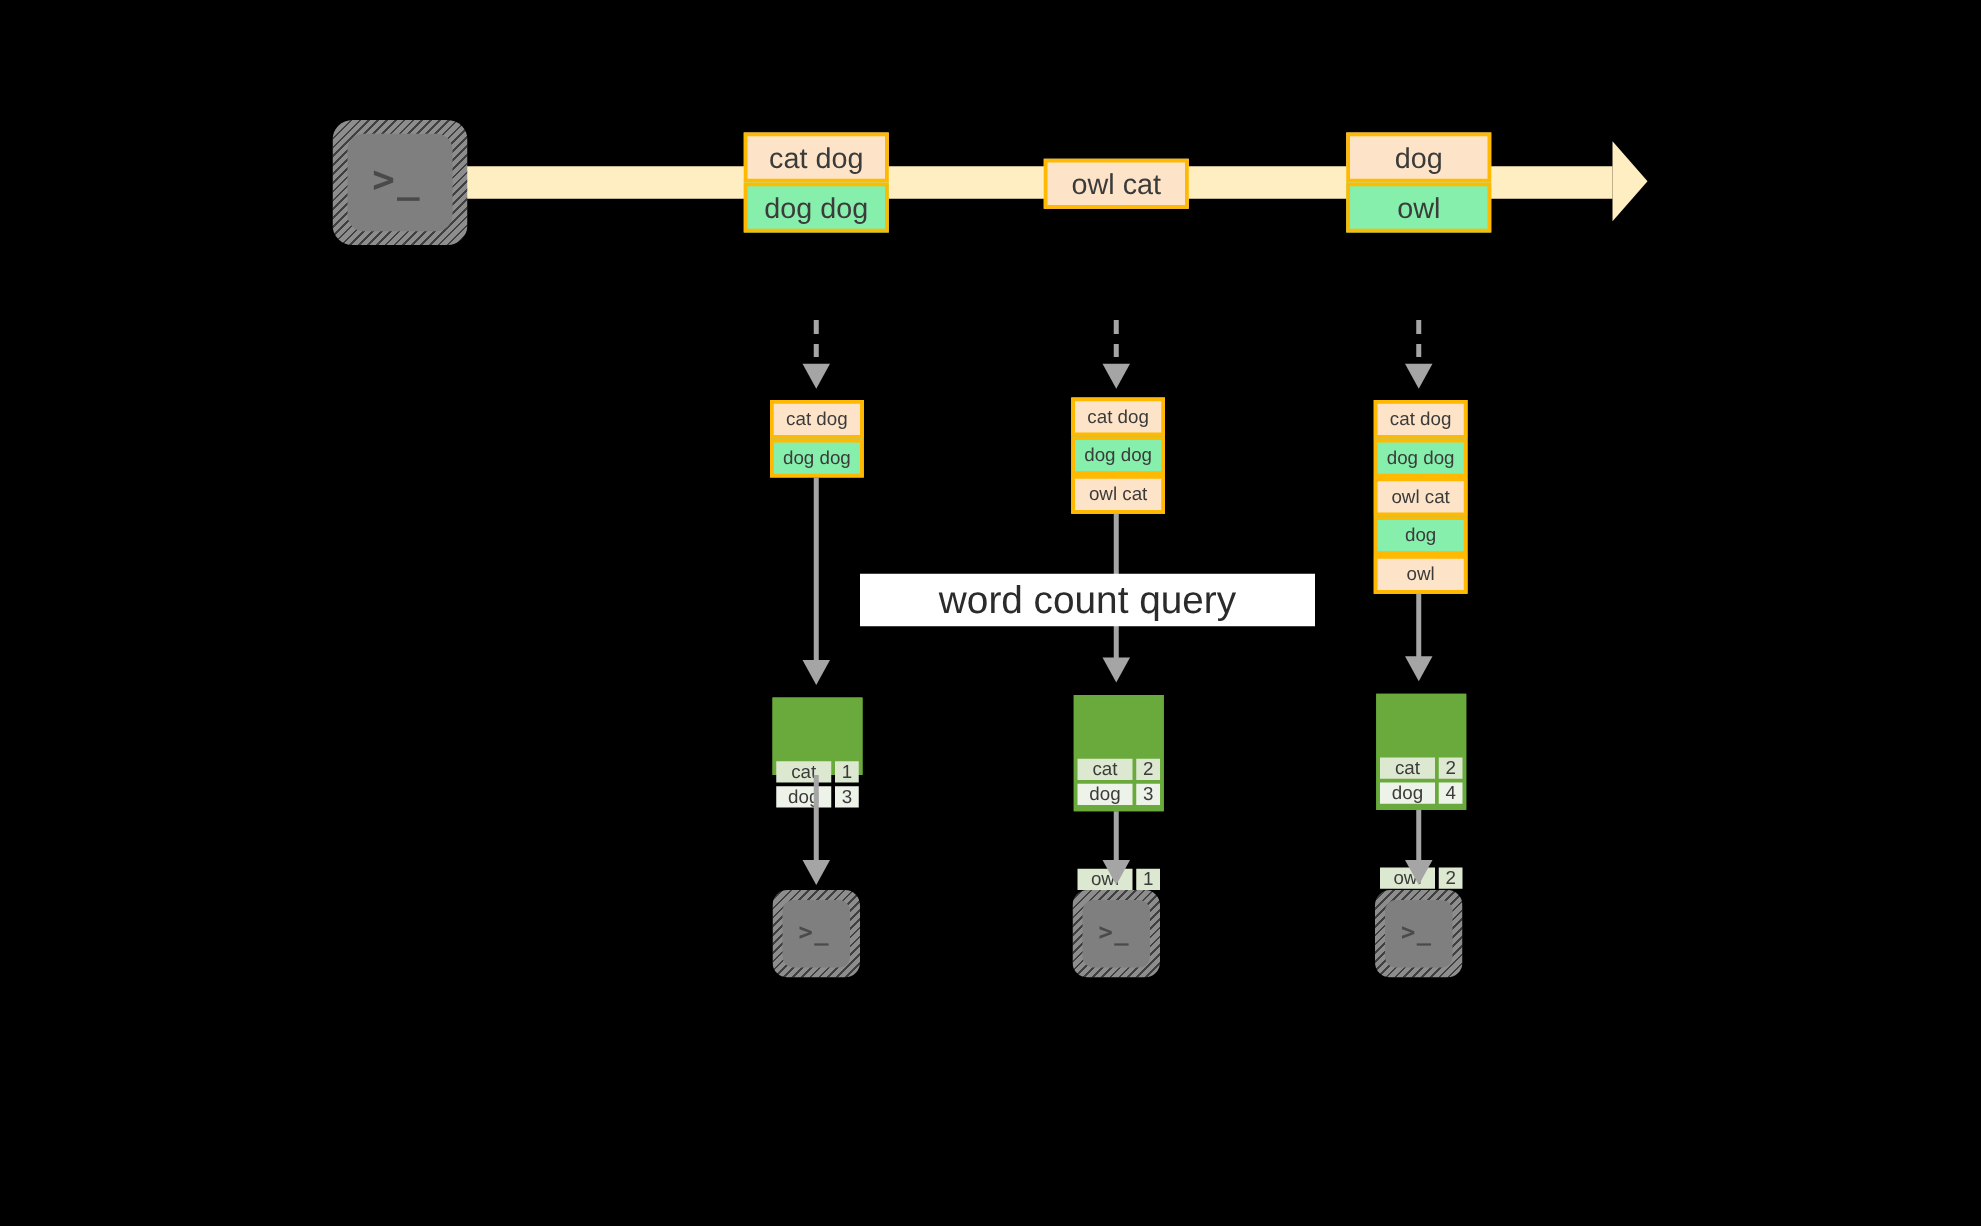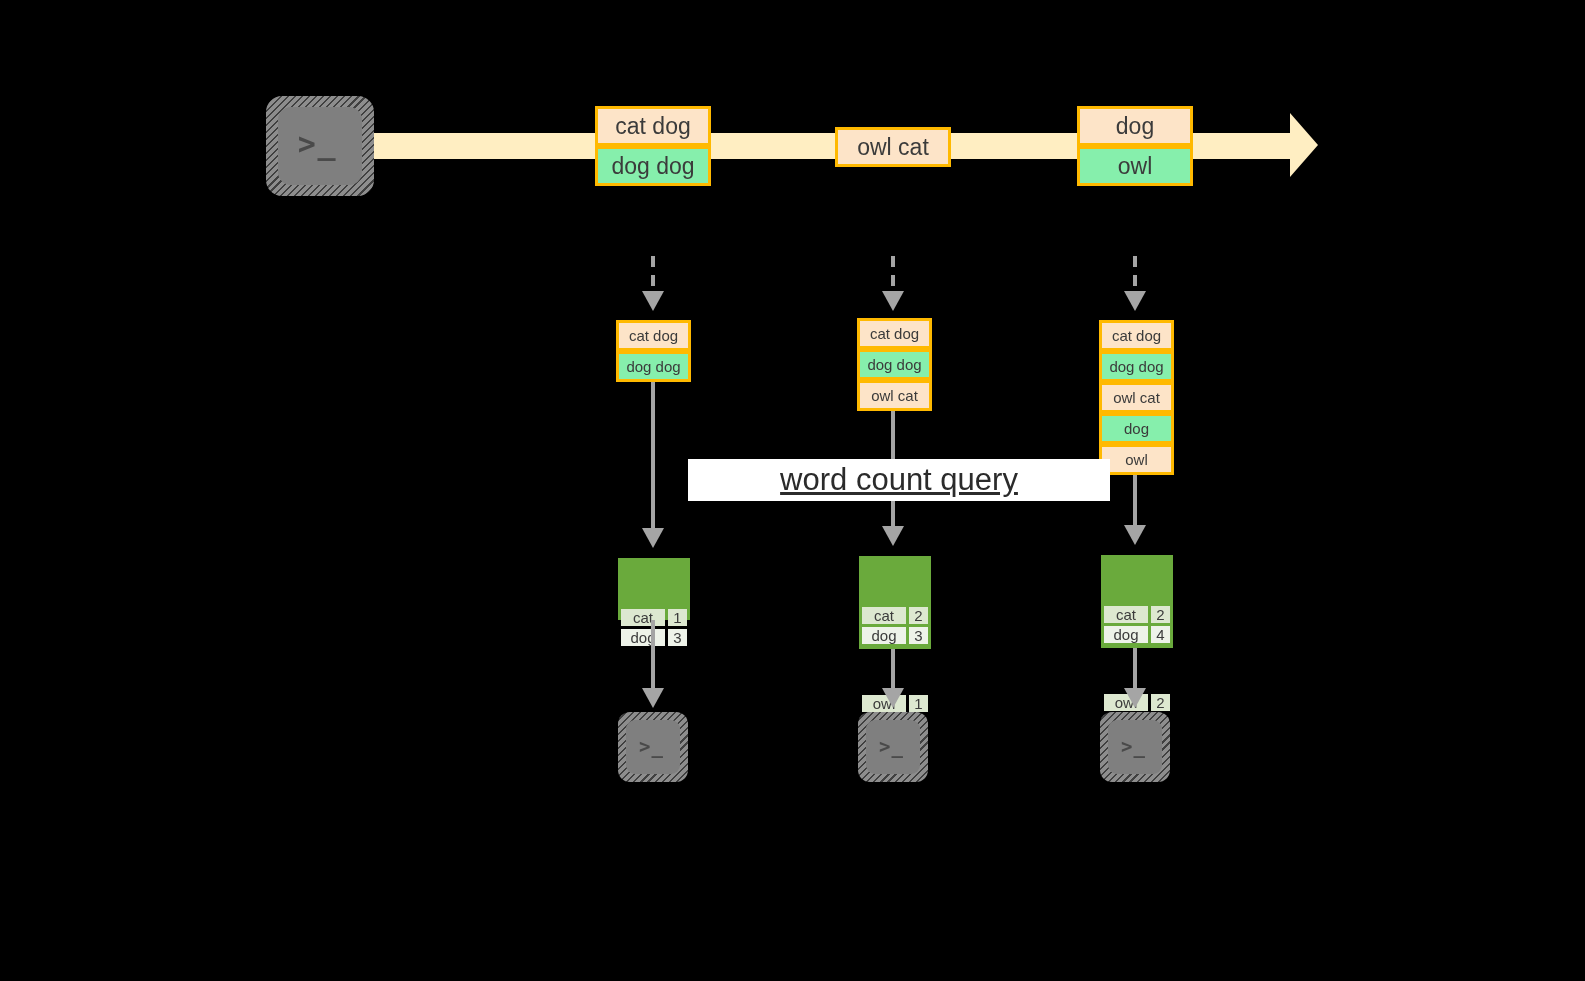--- a/index.html
+++ b/index.html
@@ -238,15 +238,15 @@
     <div class="cell dark">2</div>
   </div>
 
   <div class="conn" style="left:1133px; top:648px; width:4px; height:42px;"></div>
   <div class="conn-head" style="left:1124px; top:688px;"></div>
 
   <div class="term term-small" style="left:1100px; top:712px;">
     <span class="prompt">&gt;_</span>
   </div>
 
-  <div class="query-label" style="left:688px; top:459px; width:422px; height:42px;text-decoration:underline;">word count query</div>
+  <div class="query-label" style="left:688px; top:459px; width:364px; height:42px;">word count query</div>
 
 </div>
 
 </body></html>

